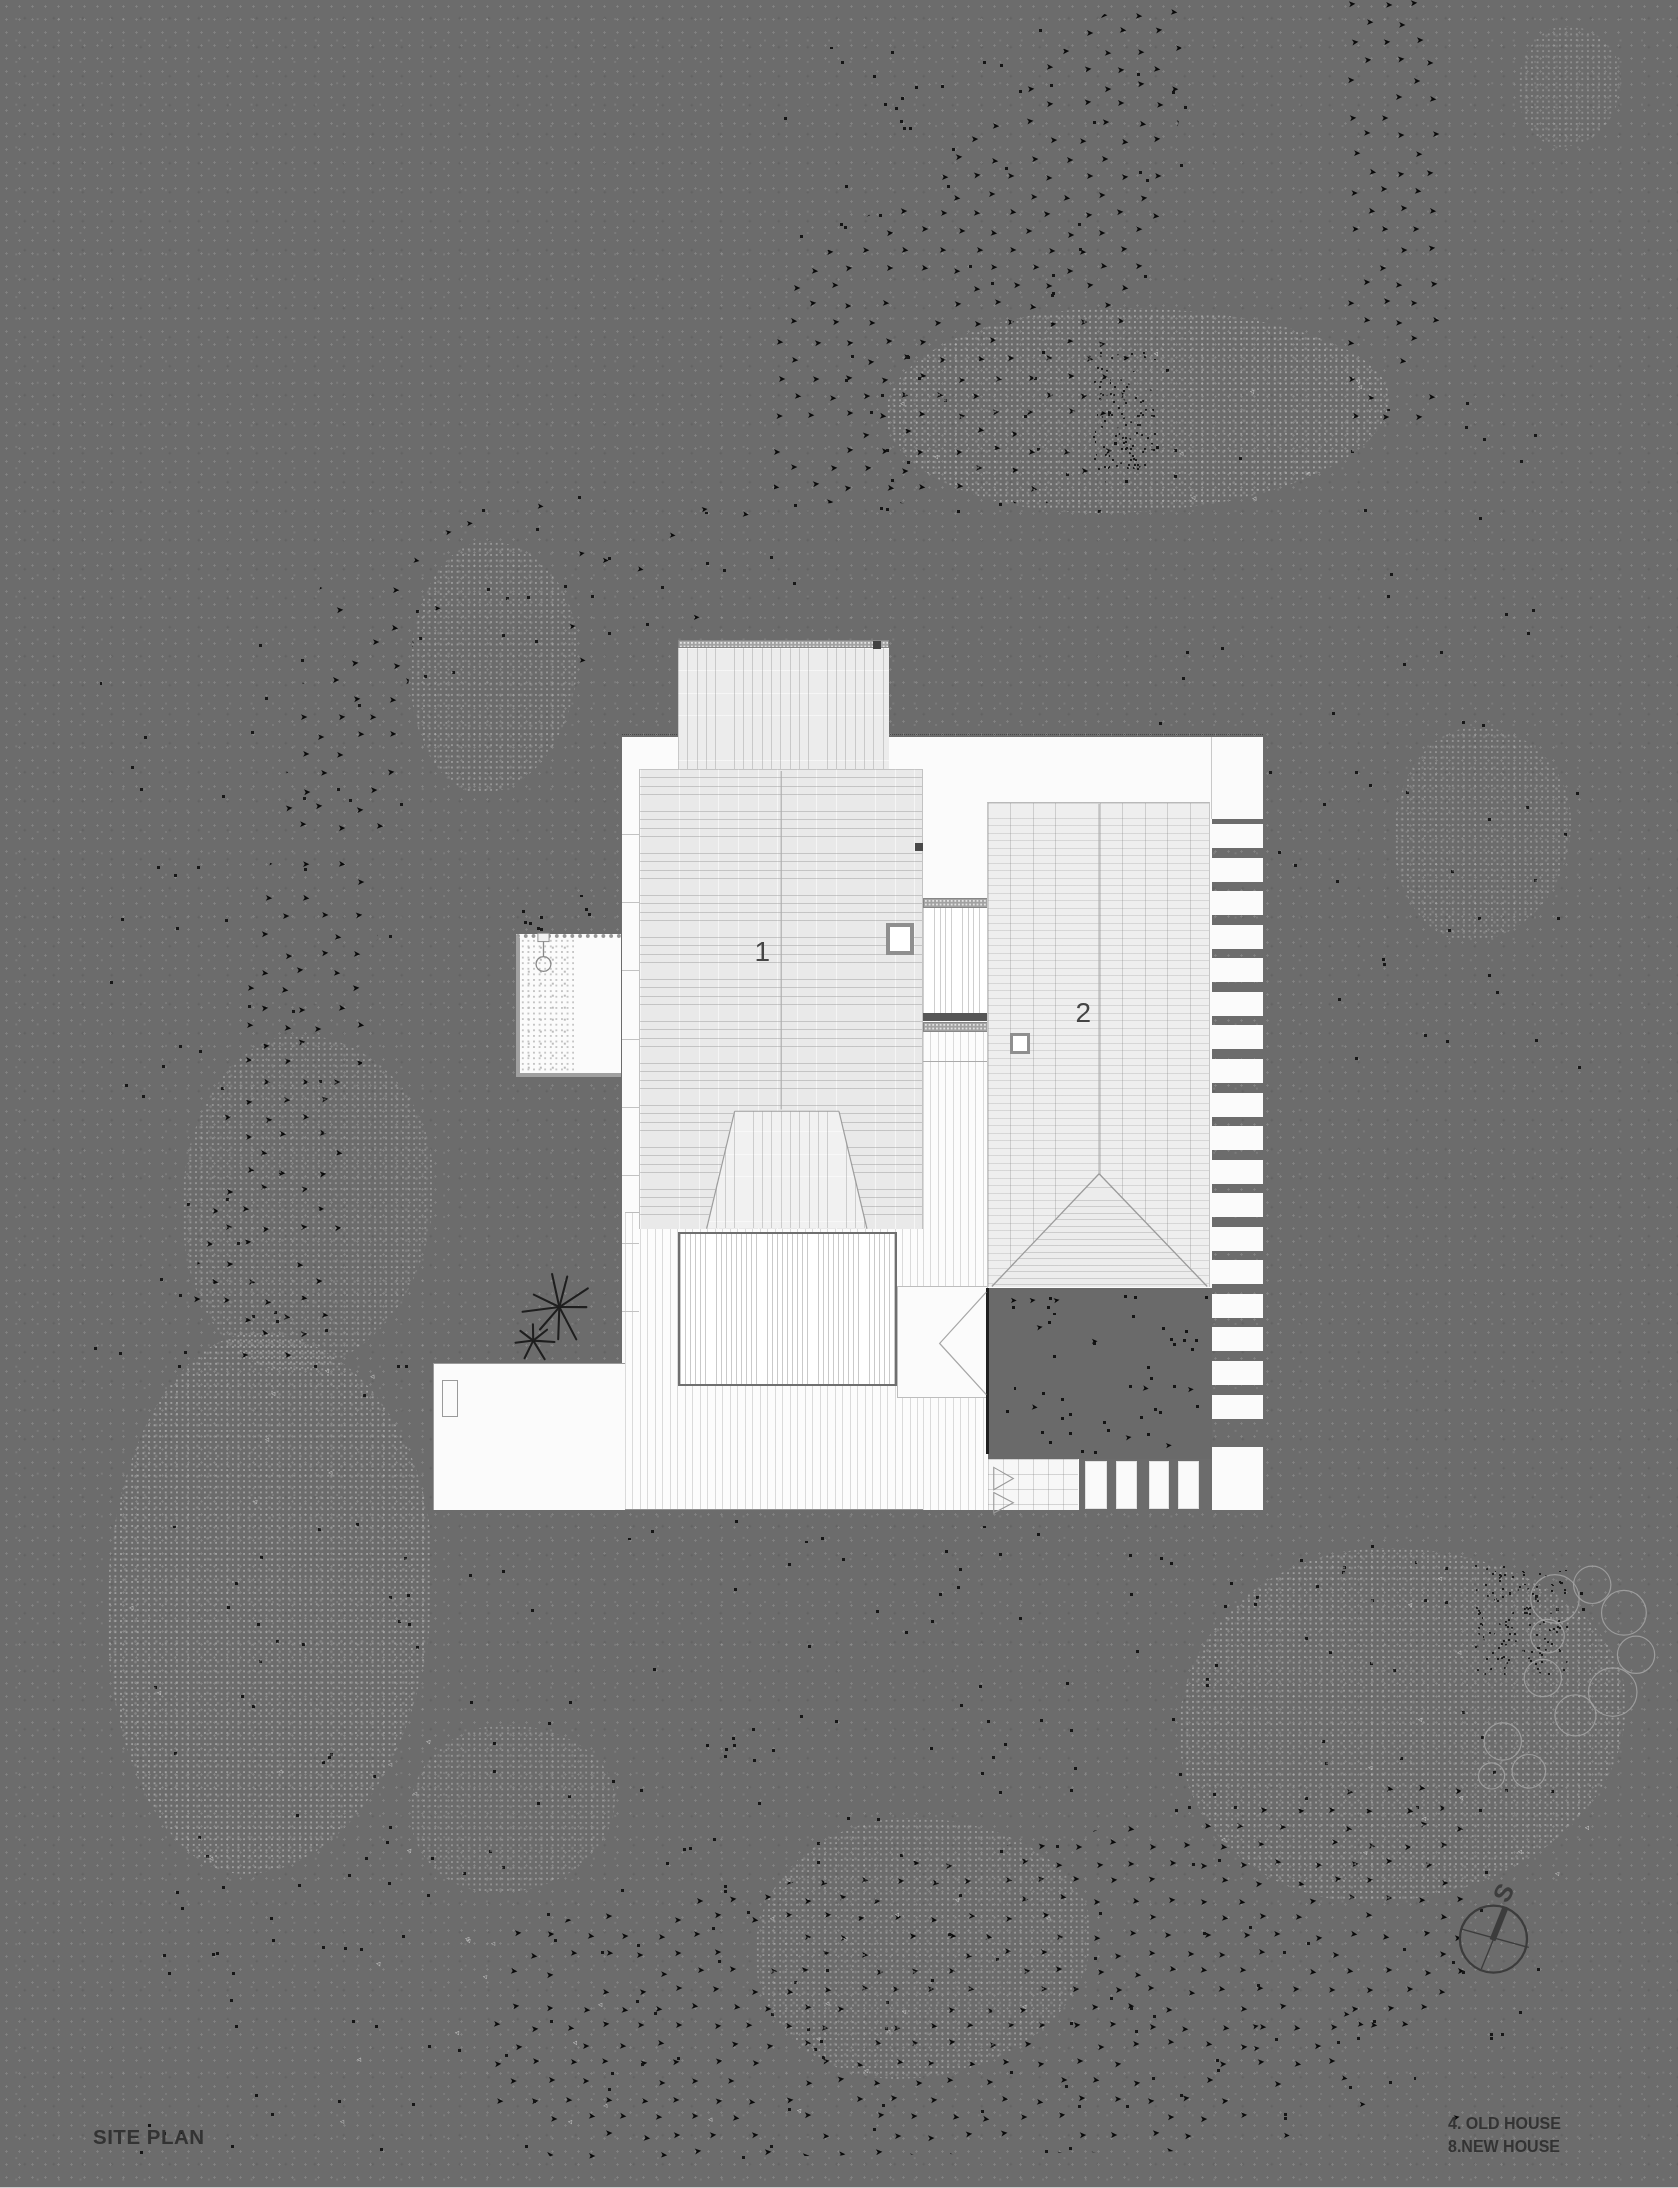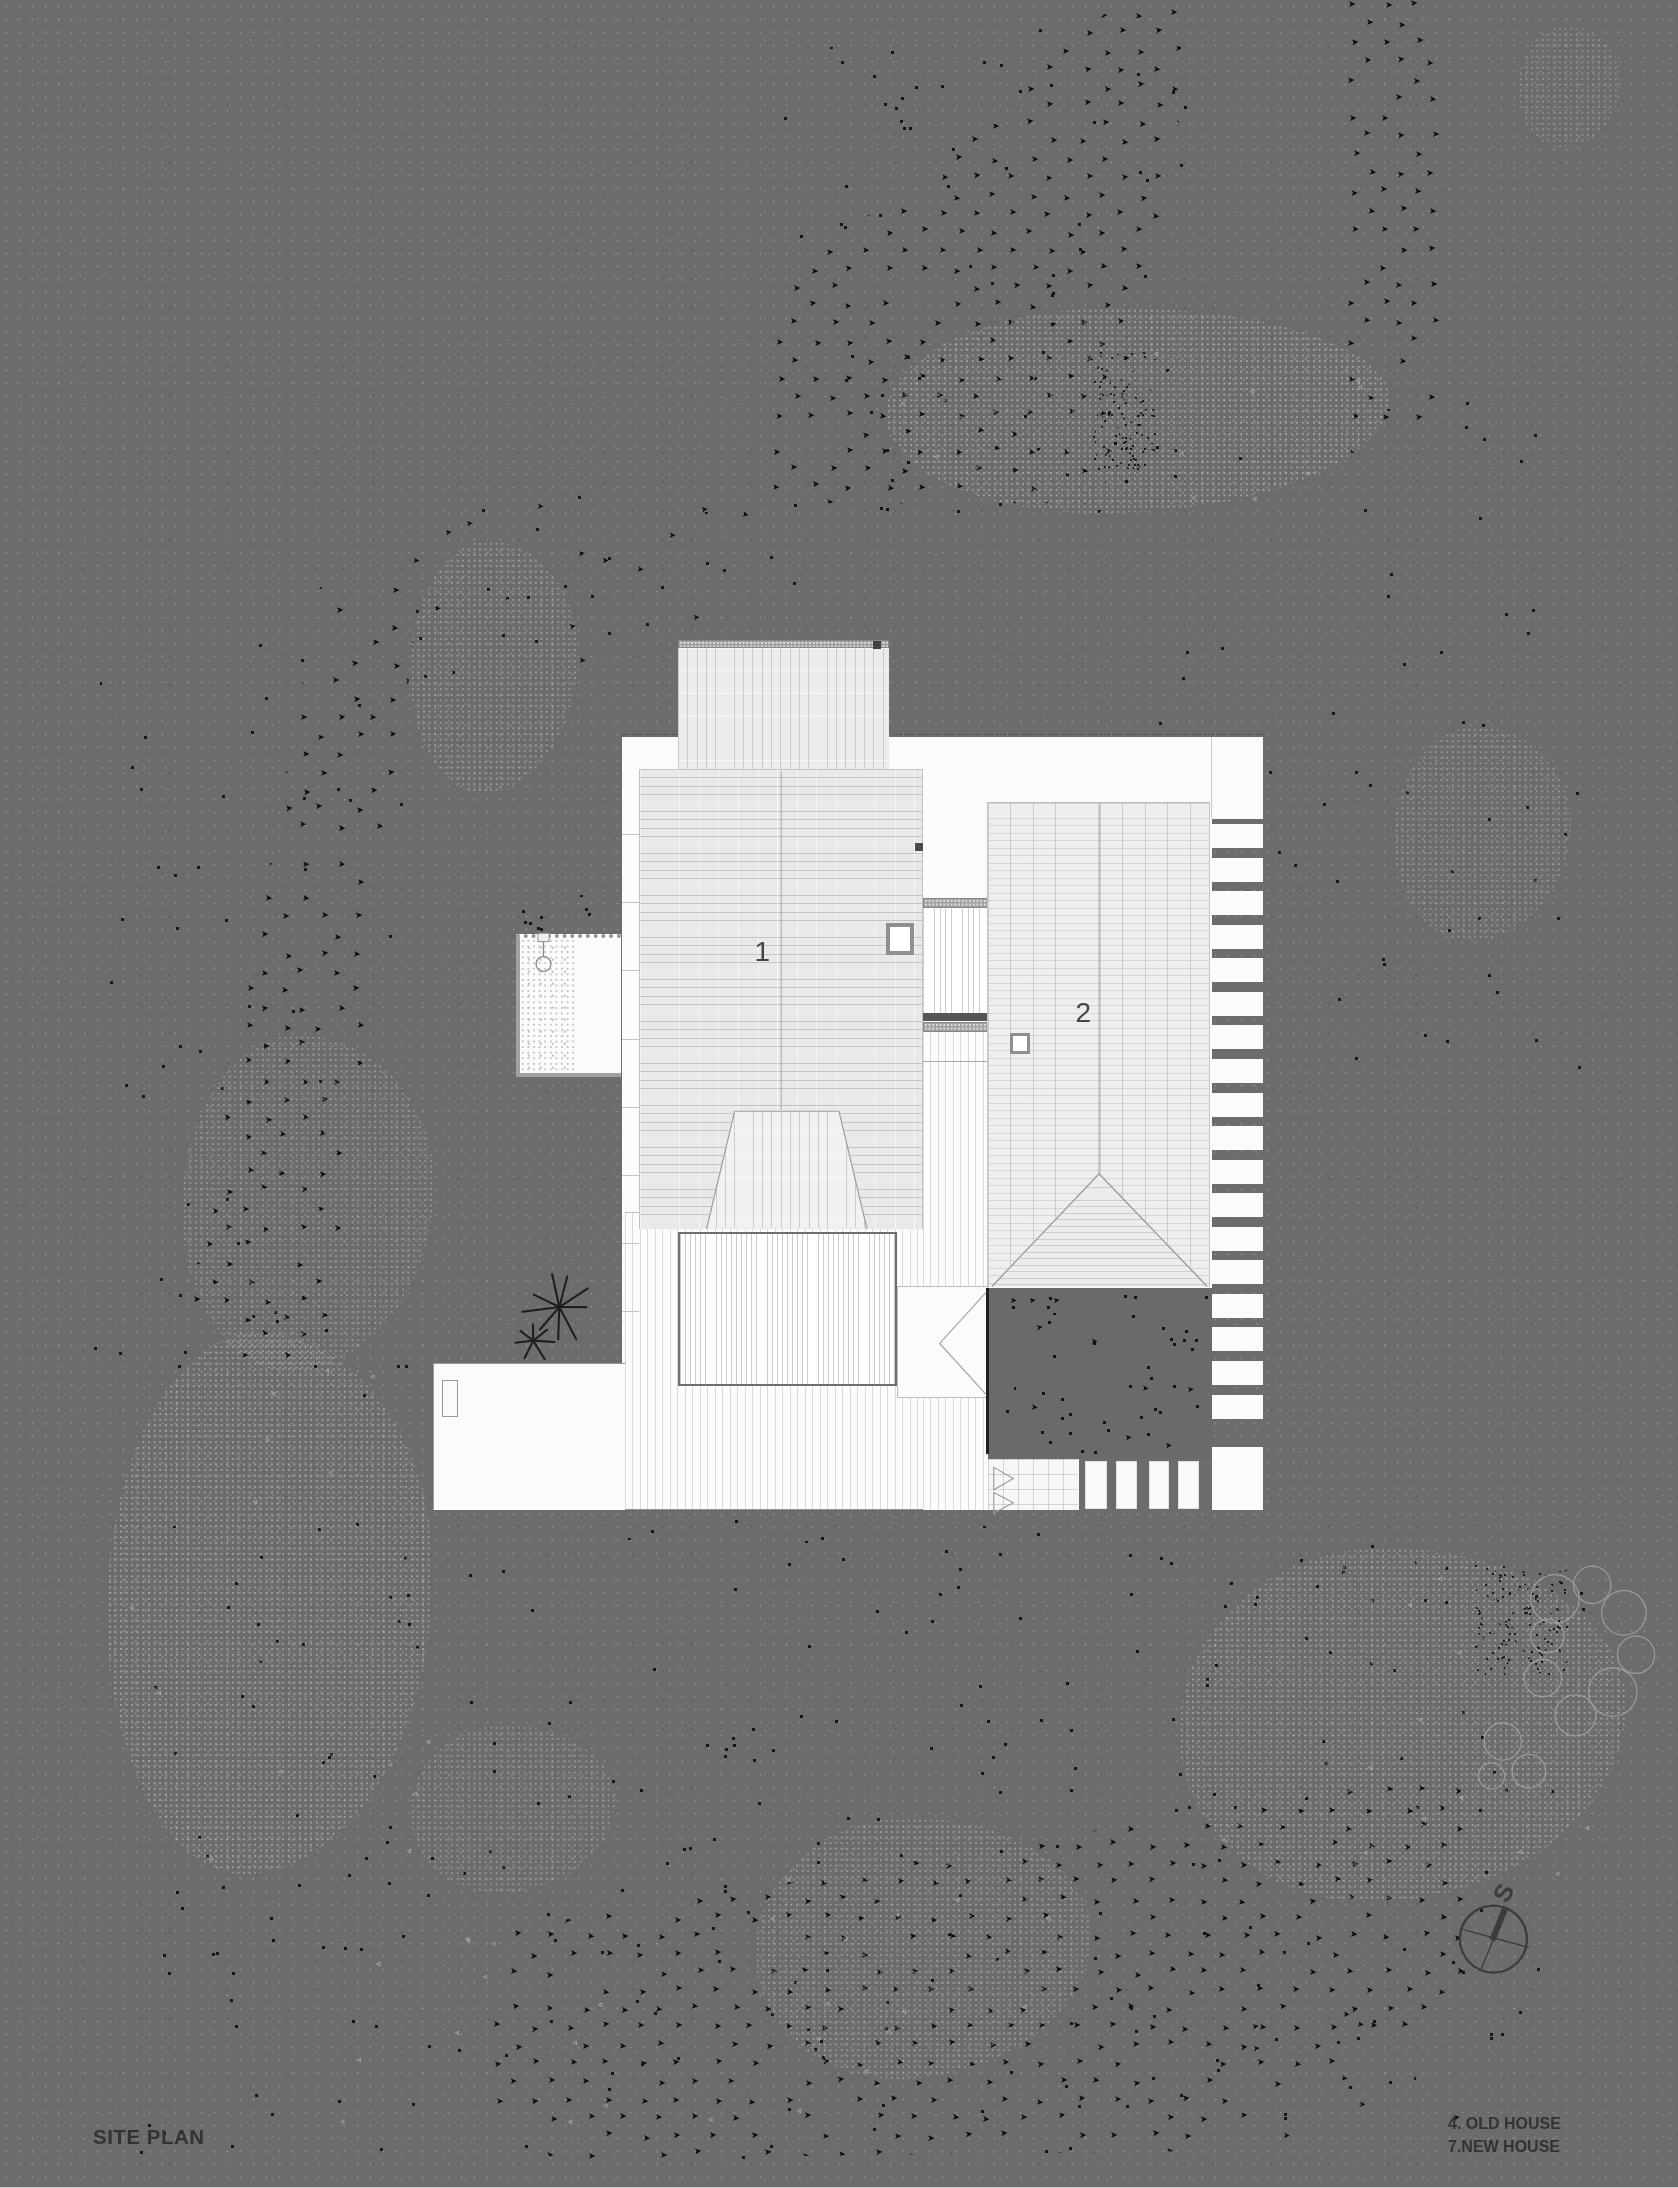--- a/index.html
+++ b/index.html
@@ -2194,16 +2194,16 @@
         <i class="dot" style="left: 177px; top: 91px; width: 2.8px; height: 2.8px; background: rgb(20, 20, 20);"></i>
         <i class="dot" style="left: 200px; top: 111px; width: 2.8px; height: 2.8px; background: rgb(20, 20, 20);"></i>
       </div>
     </div>
 
   <div class="hairline" style="left:0;top:2187px;width:1678px;height:1.9px;"></div>
 
   <div id="site-title" class="title-text">SITE PLAN</div>
   <div id="legend" class="title-text">
     <div style="position:static;">4. OLD HOUSE</div>
-    <div style="position:static;">7.NEW HOUSE</div>
+    <div style="position:static;">8.NEW HOUSE</div>
   </div>
 </div>
 
 
 </body></html>

